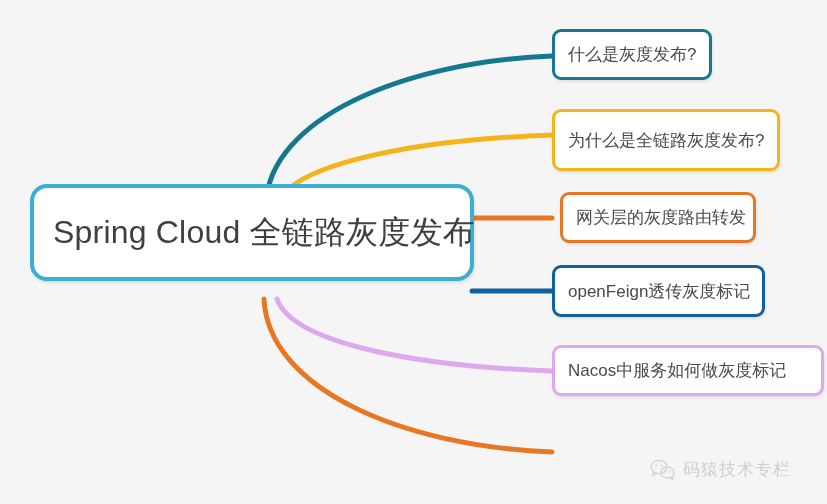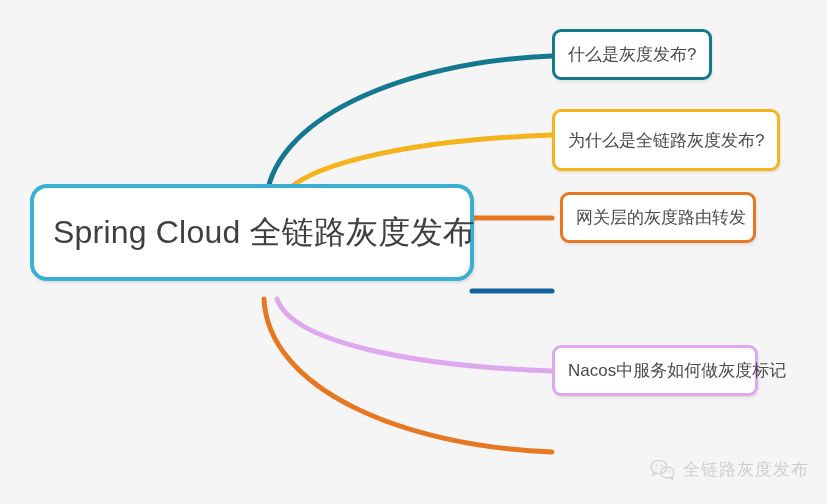--- a/index.html
+++ b/index.html
@@ -63,21 +63,21 @@
   }
   .branch-node .node-label {
     font-size: 17px;
     color: #4a4a4a;
     font-weight: 400;
   }
   #node-1 { left: 552px; top: 29px;  width: 160px; height: 51px; border-color: #14788f; }
   #node-2 { left: 552px; top: 109px; width: 228px; height: 62px; border-color: #f5b31c; }
   #node-3 { left: 552px; top: 192px; width: 196px; height: 51px; border-color: #e87722; margin-left: 8px; }
   #node-4 { left: 552px; top: 265px; width: 213px; height: 52px; border-color: #11609f; }
-  #node-5 { left: 552px; top: 345px; width: 206px; height: 51px; border-color: #dea8ee; }
+  #node-5 { left: 552px; top: 345px; width: 272px; height: 51px; border-color: #dea8ee; }
   #node-6 { left: 552px; top: 427px; width: 61px;  height: 50px; border-color: #e87722; }
 
   #watermark {
     position: absolute;
     left: 650px;
     top: 458px;
     display: flex;
     align-items: center;
     gap: 7px;
     opacity: 0.30;
@@ -118,33 +118,36 @@
   </div>
 
   <div class="node branch-node" id="node-2">
     <span class="node-label">为什么是全链路灰度发布?</span>
   </div>
 
   <div class="node branch-node" id="node-3">
     <span class="node-label">网关层的灰度路由转发</span>
   </div>
 
+  <div class="node branch-node" id="node-4">
+    <span class="node-label">openFeign透传灰度标记</span>
+  </div>
 
   <div class="node branch-node" id="node-5">
     <span class="node-label">Nacos中服务如何做灰度标记</span>
   </div>
 
 
   <div id="watermark">
     <svg width="26" height="22" viewBox="0 0 26 22" xmlns="http://www.w3.org/2000/svg">
       <ellipse cx="9" cy="8" rx="8" ry="6.6" fill="none" stroke="#888888" stroke-width="1.3"></ellipse>
       <path d="M 4 13 L 2.5 16.5 L 6.5 14.4 Z" fill="none" stroke="#888888" stroke-width="1.3" stroke-linejoin="round"></path>
       <circle cx="6.3" cy="6.6" r="1.05" fill="#888888"></circle>
       <circle cx="11.7" cy="6.6" r="1.05" fill="#888888"></circle>
       <ellipse cx="17.5" cy="13.5" rx="6.6" ry="5.5" fill="none" stroke="#888888" stroke-width="1.3"></ellipse>
       <path d="M 21.6 17.6 L 23.2 20.3 L 19.6 18.8 Z" fill="none" stroke="#888888" stroke-width="1.3" stroke-linejoin="round"></path>
       <circle cx="15.3" cy="12.4" r="0.9" fill="#888888"></circle>
       <circle cx="19.8" cy="12.4" r="0.9" fill="#888888"></circle>
     </svg>
-    <span class="wm-text">全链路灰度发布</span>
+    <span class="wm-text">码猿技术专栏</span>
   </div>
 
 </div>
 
 </body></html>

